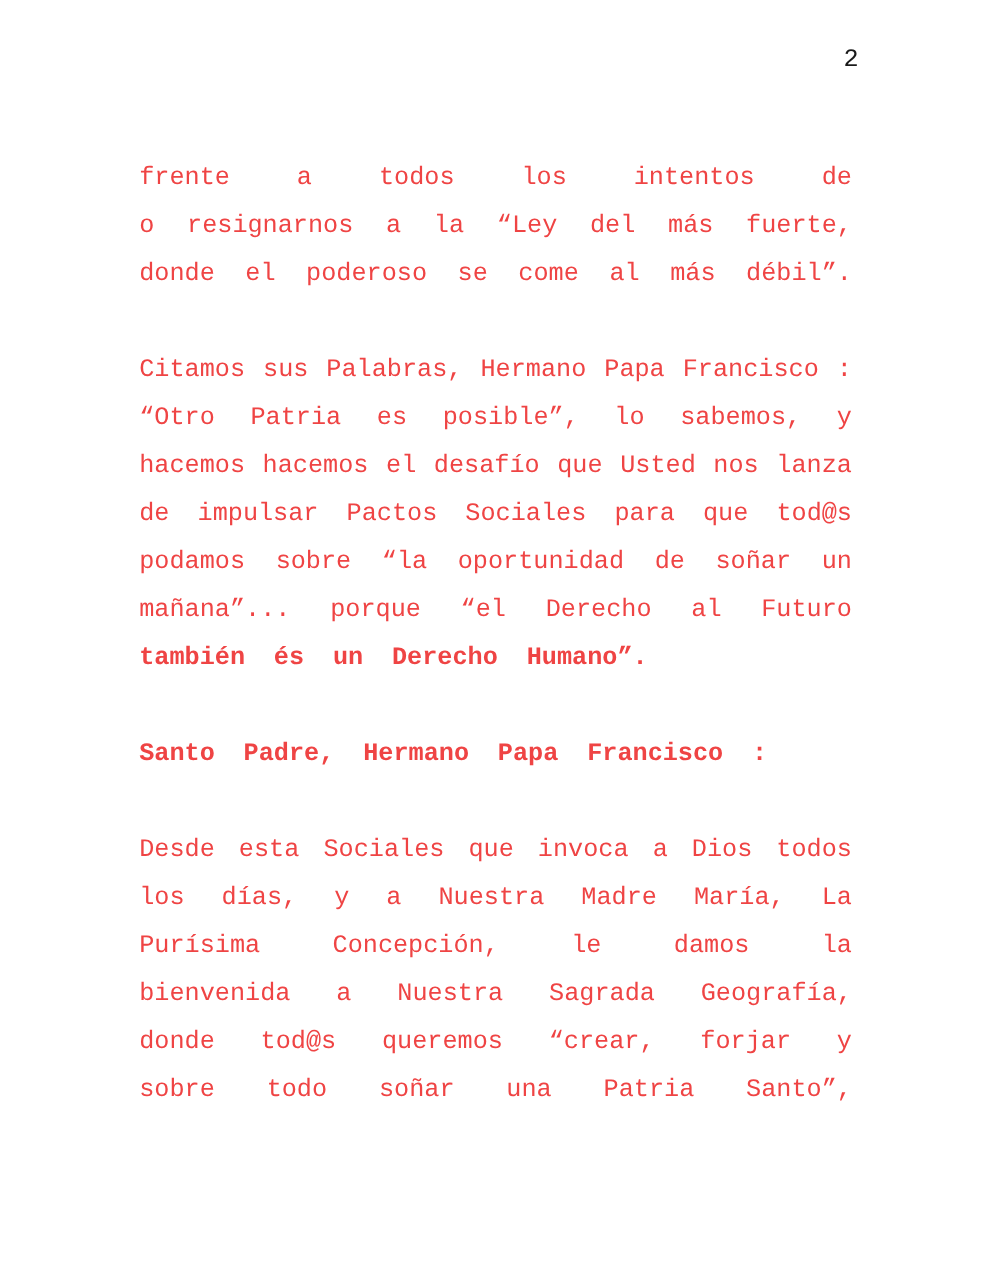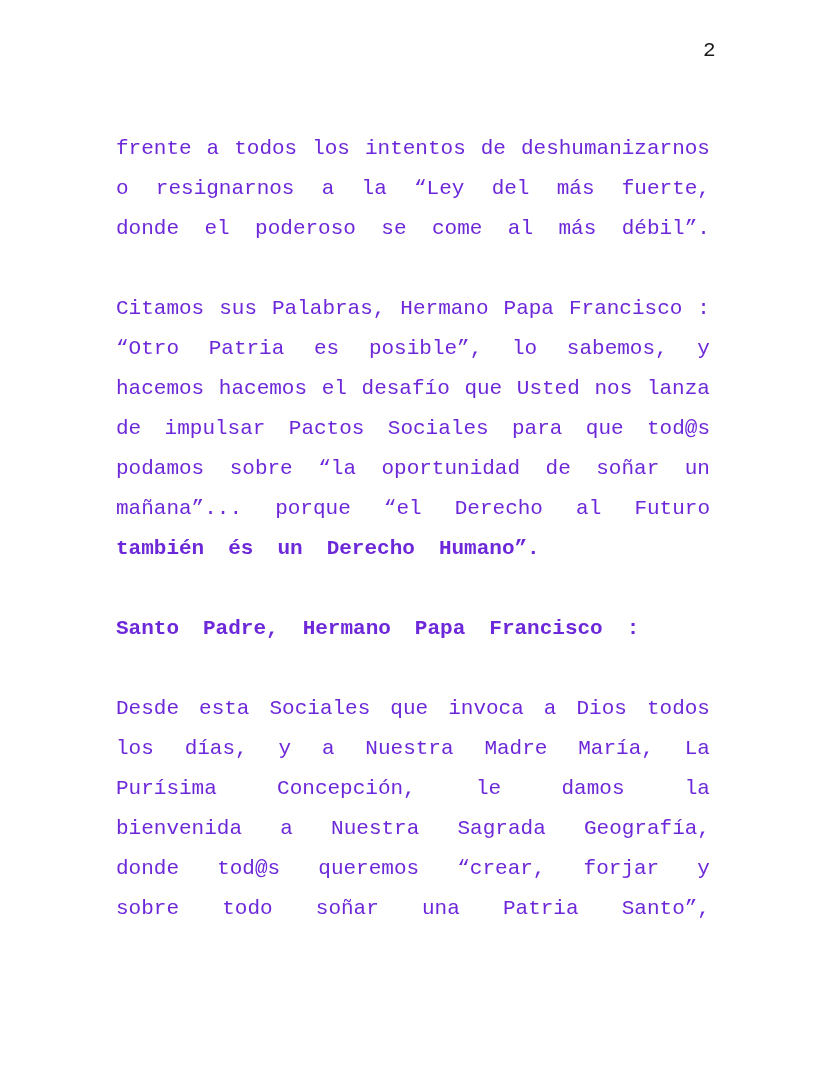--- a/index.html
+++ b/index.html
@@ -50,23 +50,23 @@
   }
   .word {
     display: inline-block;
   }
 </style>
 </head>
 <body>
 
 <div class="page">
   <div class="page-number">2</div>
-  <div class="doc-body" style="color: #6d28d9;">
+  <div class="doc-body" style="color: #ef4444;">
       <div class="paragraph">
-        <div class="line"><span class="word">frente</span><span class="word">a</span><span class="word">todos</span><span class="word">los</span><span class="word">intentos</span><span class="word">de</span><span class="word">deshumanizarnos</span></div>
+        <div class="line"><span class="word">frente</span><span class="word">a</span><span class="word">todos</span><span class="word">los</span><span class="word">intentos</span><span class="word">de</span></div>
         <div class="line"><span class="word">o</span><span class="word">resignarnos</span><span class="word">a</span><span class="word">la</span><span class="word">“Ley</span><span class="word">del</span><span class="word">más</span><span class="word">fuerte,</span></div>
         <div class="line"><span class="word">donde</span><span class="word">el</span><span class="word">poderoso</span><span class="word">se</span><span class="word">come</span><span class="word">al</span><span class="word">más</span><span class="word">débil”.</span></div>
       </div>
       <div class="paragraph">
         <div class="line"><span class="word">Citamos</span><span class="word">sus</span><span class="word">Palabras,</span><span class="word">Hermano</span><span class="word">Papa</span><span class="word">Francisco</span><span class="word">:</span></div>
         <div class="line"><span class="word">“Otro</span><span class="word">Patria</span><span class="word">es</span><span class="word">posible”,</span><span class="word">lo</span><span class="word">sabemos,</span><span class="word">y</span></div>
         <div class="line"><span class="word">hacemos</span><span class="word">hacemos</span><span class="word">el</span><span class="word">desafío</span><span class="word">que</span><span class="word">Usted</span><span class="word">nos</span><span class="word">lanza</span></div>
         <div class="line"><span class="word">de</span><span class="word">impulsar</span><span class="word">Pactos</span><span class="word">Sociales</span><span class="word">para</span><span class="word">que</span><span class="word">tod@s</span></div>
         <div class="line"><span class="word">podamos</span><span class="word">sobre</span><span class="word">“la</span><span class="word">oportunidad</span><span class="word">de</span><span class="word">soñar</span><span class="word">un</span></div>
         <div class="line"><span class="word">mañana”...</span><span class="word">porque</span><span class="word">“el</span><span class="word">Derecho</span><span class="word">al</span><span class="word">Futuro</span></div>

